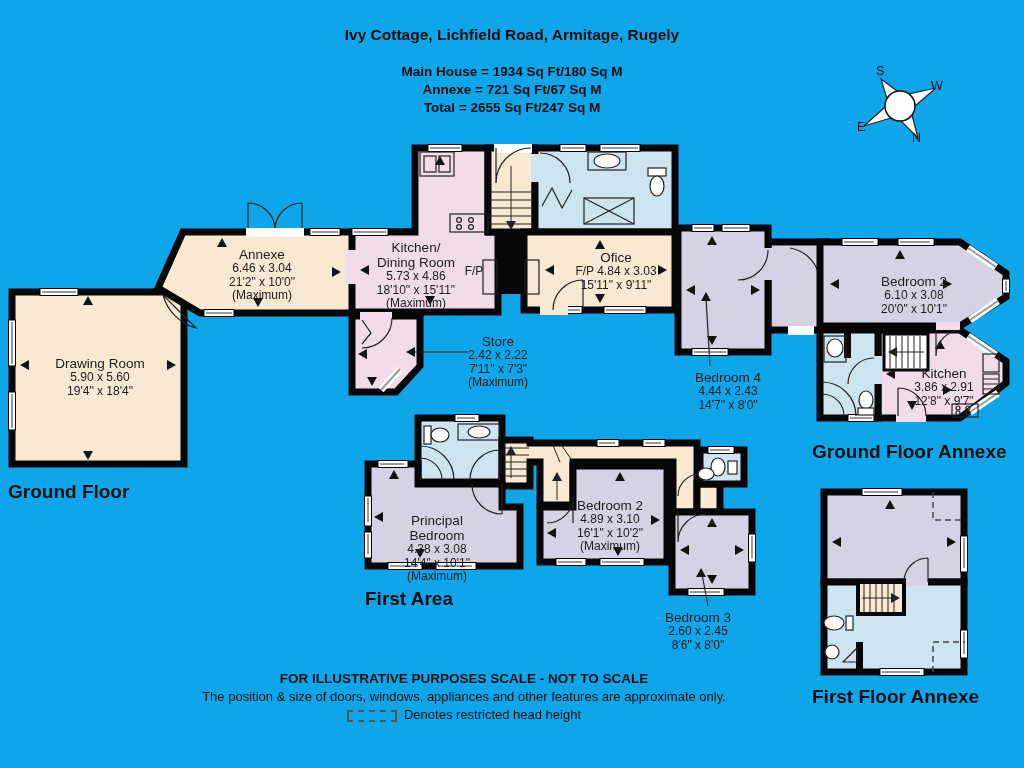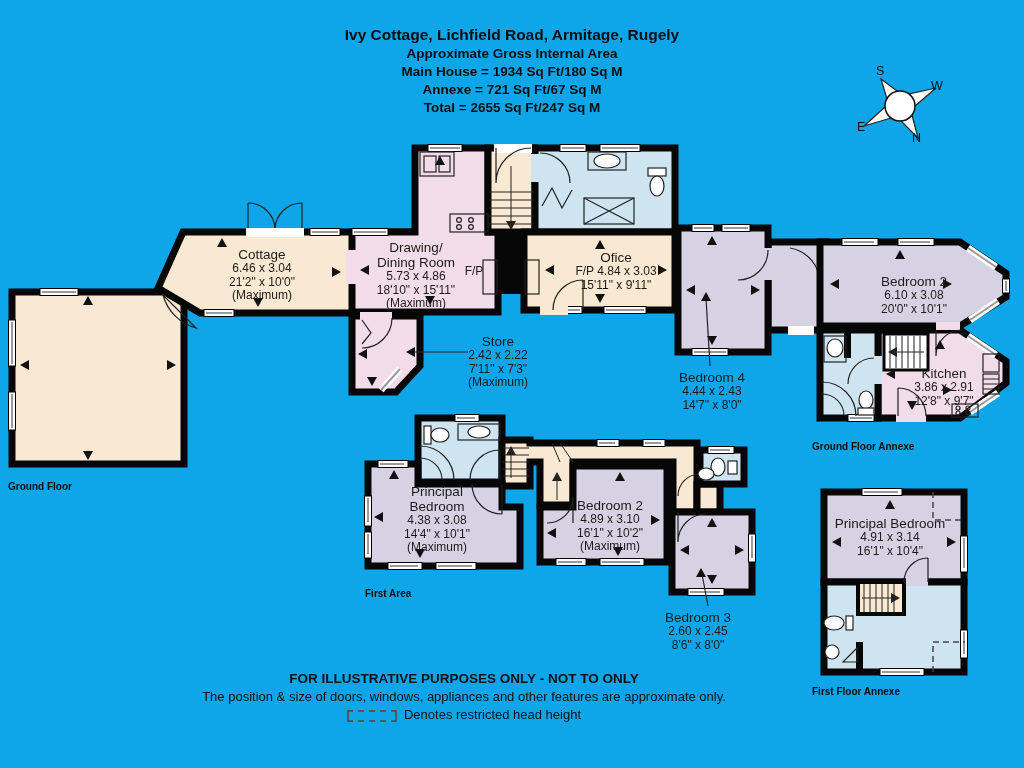--- a/index.html
+++ b/index.html
@@ -14,21 +14,21 @@
   .wl{stroke:#9a9a9a;stroke-width:2}
   .fix{fill:#fff;stroke:#222;stroke-width:1.2}
   .fixn{fill:none;stroke:#222;stroke-width:1.2}
   .arc{fill:none;stroke:#222;stroke-width:1.2}
   .stair{stroke:#222;stroke-width:1}
   .dash{fill:none;stroke:#444;stroke-width:1.5;stroke-dasharray:6 4}
   .ldr{stroke:#222;stroke-width:1.2}
   .lbl{position:absolute;transform:translateX(-50%);text-align:center;white-space:nowrap;
        font-size:13.5px;line-height:1.12;color:#1b1b1b}
   .lbl .dim{font-size:12px}
-  .floor-lbl{position:absolute;font-weight:bold;font-size:10px;white-space:nowrap;color:#0d0d0d}
+  .floor-lbl{position:absolute;font-weight:bold;font-size:19px;white-space:nowrap;color:#0d0d0d}
   .title-l{position:absolute;left:512px;transform:translateX(-50%);font-weight:bold;
            font-size:13.5px;white-space:nowrap;color:#0d0d0d}
   .title-main{font-size:15.5px}
   .foot-l{position:absolute;left:464px;transform:translateX(-50%);font-size:13px;
           white-space:nowrap;color:#111}
   .foot-bold{font-weight:bold;font-size:13.5px}
   .compass-lbl{position:absolute;font-size:12.5px;color:#111}
   .fp-lbl{position:absolute;transform:translateX(-50%);font-size:12px;white-space:nowrap;color:#1b1b1b}
   .dash-box{display:inline-block;width:46px;height:8px;border:2px dashed #555;
             margin-right:7px;vertical-align:middle}
@@ -370,40 +370,44 @@
     <line x1="710" y1="366" x2="706" y2="298" class="ldr"></line>
         <polygon points="706,292 701,301 711,301" fill="#111"></polygon>
     <line x1="468" y1="352" x2="414" y2="352" class="ldr"></line>
         <polygon points="406,352 415,347 415,357" fill="#111"></polygon>
     <line x1="708" y1="606" x2="702" y2="574" class="ldr"></line>
         <polygon points="701,568 696,577 706,577" fill="#111"></polygon>
   </g>
 </svg>
 
 <div class="title-l title-main" style="top:26px">Ivy Cottage, Lichfield Road, Armitage, Rugely</div>
-<div class="title-l" style="top:46px">Approximate Gross Internal Area</div>
 <div class="title-l" style="top:64px">Main House = 1934 Sq Ft/180 Sq M</div>
 <div class="title-l" style="top:82px">Annexe = 721 Sq Ft/67 Sq M</div>
 <div class="title-l" style="top:100px">Total = 2655 Sq Ft/247 Sq M</div>
 
 <div class="compass-lbl" style="left:876px;top:64px">S</div>
 <div class="compass-lbl" style="left:931px;top:79px">W</div>
 <div class="compass-lbl" style="left:857px;top:120px">E</div>
 <div class="compass-lbl" style="left:912px;top:131px">N</div>
 
+<div class="lbl" style="left:100px;top:356px">
+  <div>Drawing Room</div>
+  <div class="dim">5.90 x 5.60</div>
+  <div class="dim">19'4" x 18'4"</div>
+</div>
 
 <div class="lbl" style="left:262px;top:247px">
-  <div>Cottage</div>
+  <div>Annexe</div>
   <div class="dim">6.46 x 3.04</div>
   <div class="dim">21'2" x 10'0"</div>
   <div class="dim">(Maximum)</div>
 </div>
 
 <div class="lbl" style="left:416px;top:240px">
-  <div>Drawing/</div>
+  <div>Kitchen/</div>
   <div>Dining Room</div>
   <div class="dim">5.73 x 4.86</div>
   <div class="dim">18'10" x 15'11"</div>
   <div class="dim">(Maximum)</div>
 </div>
 
 <div class="fp-lbl" style="left:474px;top:264px">F/P</div>
 
 <div class="lbl" style="left:616px;top:250px">
   <div>Ofice</div>
@@ -411,67 +415,62 @@
   <div class="dim">15'11" x 9'11"</div>
 </div>
 
 <div class="lbl" style="left:498px;top:334px">
   <div>Store</div>
   <div class="dim">2.42 x 2.22</div>
   <div class="dim">7'11" x 7'3"</div>
   <div class="dim">(Maximum)</div>
 </div>
 
-<div class="lbl" style="left:712px;top:370px">
+<div class="lbl" style="left:728px;top:370px">
   <div>Bedroom 4</div>
   <div class="dim">4.44 x 2.43</div>
   <div class="dim">14'7" x 8'0"</div>
 </div>
 
 <div class="lbl" style="left:914px;top:274px">
   <div>Bedroom 2</div>
   <div class="dim">6.10 x 3.08</div>
   <div class="dim">20'0" x 10'1"</div>
 </div>
 
 <div class="lbl" style="left:944px;top:366px">
   <div>Kitchen</div>
   <div class="dim">3.86 x 2.91</div>
   <div class="dim">12'8" x 9'7"</div>
 </div>
 
-<div class="lbl" style="left:437px;top:484px">
+<div class="lbl" style="left:437px;top:513px">
   <div>Principal</div>
   <div>Bedroom</div>
   <div class="dim">4.38 x 3.08</div>
   <div class="dim">14'4" x 10'1"</div>
   <div class="dim">(Maximum)</div>
 </div>
 
 <div class="lbl" style="left:610px;top:498px">
   <div>Bedroom 2</div>
   <div class="dim">4.89 x 3.10</div>
   <div class="dim">16'1" x 10'2"</div>
   <div class="dim">(Maximum)</div>
 </div>
 
 <div class="lbl" style="left:698px;top:610px">
   <div>Bedroom 3</div>
   <div class="dim">2.60 x 2.45</div>
   <div class="dim">8'6" x 8'0"</div>
 </div>
 
-<div class="lbl" style="left:890px;top:516px">
-  <div>Principal Bedroom</div>
-  <div class="dim">4.91 x 3.14</div>
-  <div class="dim">16'1" x 10'4"</div>
-</div>
 
 <div class="floor-lbl" style="left:8px;top:481px">Ground Floor</div>
 <div class="floor-lbl" style="left:365px;top:588px">First Area</div>
 <div class="floor-lbl" style="left:812px;top:441px">Ground Floor Annexe</div>
 <div class="floor-lbl" style="left:812px;top:686px">First Floor Annexe</div>
 
-<div class="foot-l foot-bold" style="top:671px">FOR ILLUSTRATIVE PURPOSES ONLY - NOT TO ONLY</div>
+<div class="foot-l foot-bold" style="top:671px">FOR ILLUSTRATIVE PURPOSES SCALE - NOT TO SCALE</div>
 <div class="foot-l" style="top:707px"><span class="dash-box"></span><span>Denotes restricted head height</span></div>
 <div class="foot-l" style="top:689px">The position &amp; size of doors, windows, appliances and other features are approximate only.</div>
 
 </div>
 
 </body></html>

